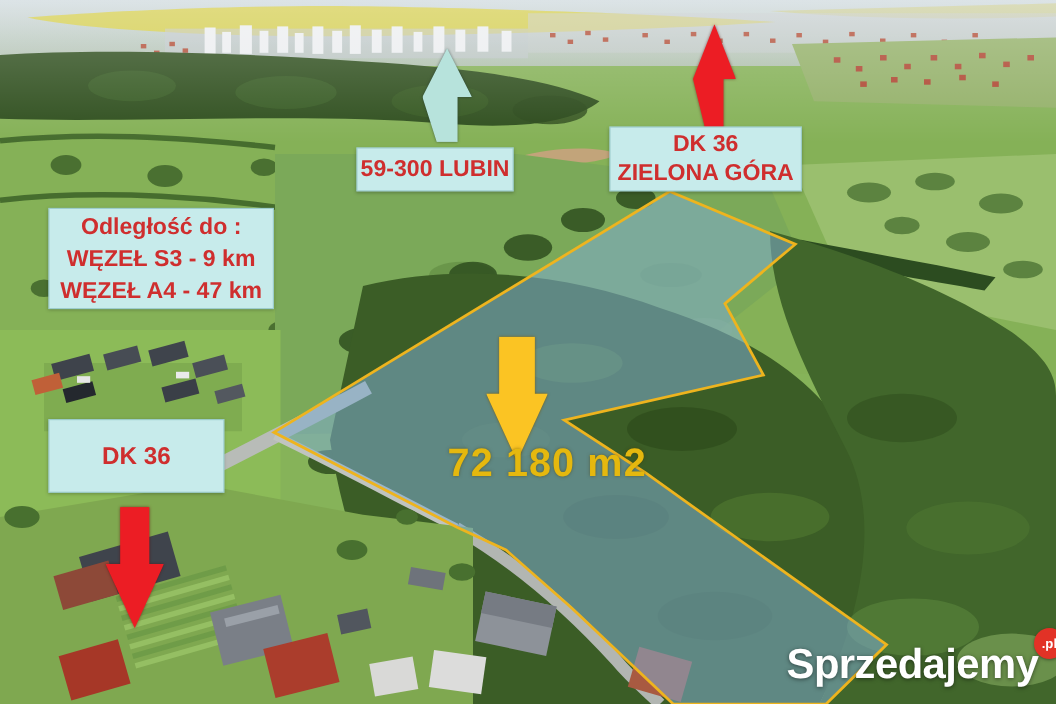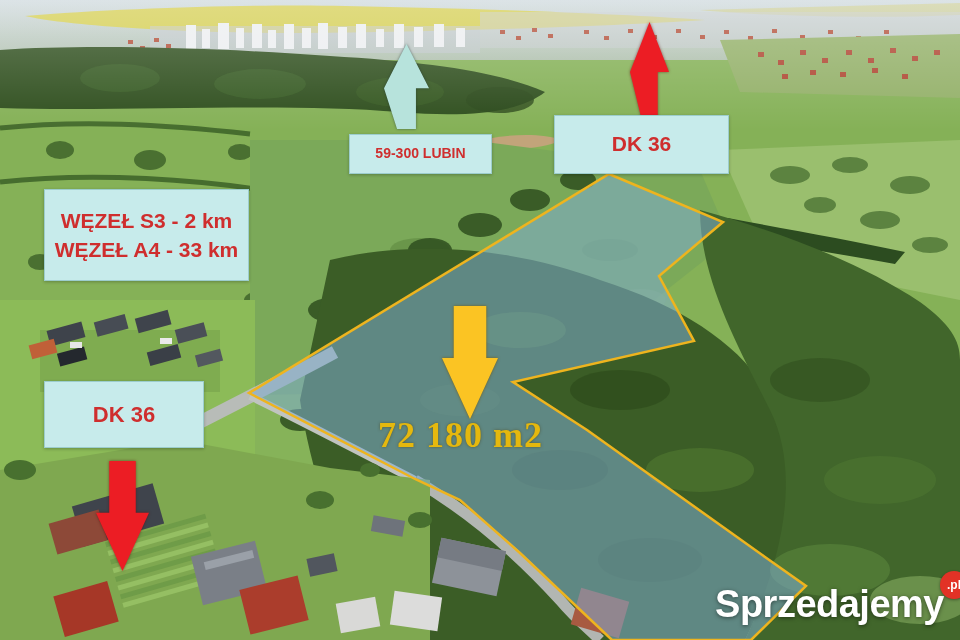--- a/index.html
+++ b/index.html
@@ -14,45 +14,44 @@
   .note-box{
     position:absolute;
     background:var(--label-box-bg,#c7ebeb);
     border:1px solid rgba(120,180,180,.55);
     box-shadow:0 1px 3px rgba(0,0,0,.25);
     color:var(--label-text,#cf2e2e);
     font-weight:bold;text-align:center;
     display:flex;flex-direction:column;justify-content:center;
     line-height:1.28;white-space:nowrap;
   }
-  .box-lubin{left:349px;top:134px;width:141px;height:38px;font-size:14px;}
+  .box-lubin{left:324px;top:134px;width:141px;height:38px;font-size:21px;}
   .box-zg{left:554px;top:115px;width:173px;height:57px;font-size:21px;}
   .box-dist{left:44px;top:189px;width:203px;height:90px;font-size:21px;line-height:29px;}
   .box-wroclaw{left:44px;top:381px;width:158px;height:65px;font-size:22px;line-height:30px;}
 
   
   .arrow{position:absolute;}
   .arrow-up{clip-path:polygon(50% 0%,100% 52%,71% 52%,71% 100%,29% 100%,0% 52%);}
   .arrow-down-y{clip-path:polygon(21% 0%,79% 0%,79% 46%,100% 46%,50% 100%,0% 46%,21% 46%);}
   .arrow-down-r{clip-path:polygon(25% 0%,75% 0%,75% 47%,100% 47%,50% 100%,0% 47%,25% 47%);}
   .arrow-wrap{position:absolute;filter:drop-shadow(0 0 1.5px rgba(30,50,50,.6));}
   .cyan-up{left:384px;top:44px;width:45px;height:85px;background:var(--arrow-cyan,#b7e3dc);}
   .red-up{left:630px;top:22px;width:39px;height:96px;background:var(--arrow-red,#ec1d24);}
   .red-down{left:96px;top:461px;width:53px;height:110px;background:var(--arrow-red,#ec1d24);}
   .yellow-down{left:442px;top:306px;width:56px;height:113px;background:var(--arrow-yellow,#fbc423);}
   .wrap-yellow{filter:drop-shadow(0 0 1.5px rgba(120,85,0,.8));}
   .wrap-red{filter:drop-shadow(0 0 1.5px rgba(90,10,10,.6));}
 
   
   .area-label{
-    position:absolute;left:378px;top:414px;width:210px;
-    font-size:36px;font-weight:bold;text-align:left;letter-spacing:1px;
+    position:absolute;left:378px;top:400px;width:210px;
+    font-size:36px;font-weight:bold;text-align:right;letter-spacing:1px;
     color:var(--area-text,#e3b60f);
     text-shadow:0 0 3px rgba(70,55,0,.55);
-    font-family:Liberation Serif, serif;
   }
 
   
   .watermark{position:absolute;right:16px;bottom:14px;}
   .wm-text{
     font-size:38px;font-weight:bold;color:#ffffff;letter-spacing:-0.5px;
     text-shadow:0 1px 4px rgba(0,0,0,.5);
   }
   .wm-badge{
     position:absolute;top:-12px;right:-24px;
@@ -299,25 +298,27 @@
   </div>
   <div class="note-box box-lubin">
     <span>59-300 LUBIN</span>
   </div>
 
   <div class="arrow-wrap wrap-red" style="left:630px;top:22px;">
     <div class="arrow arrow-up red-up" style="left:0;top:0;"></div>
   </div>
   <div class="note-box box-zg">
     <span>DK 36</span>
+    <span>ZIELONA GÓRA</span>
   </div>
 
   <div class="note-box box-dist">
-    <span>WĘZEŁ S3 - 2 km</span>
-    <span>WĘZEŁ A4 - 33 km</span>
+    <span>Odległość do :</span>
+    <span>WĘZEŁ S3 - 9 km</span>
+    <span>WĘZEŁ A4 - 47 km</span>
   </div>
 
   <div class="note-box box-wroclaw">
     <span>DK 36</span>
   </div>
   <div class="arrow-wrap wrap-red" style="left:96px;top:461px;">
     <div class="arrow arrow-down-r red-down" style="left:0;top:0;"></div>
   </div>
 
   <div class="arrow-wrap wrap-yellow" style="left:442px;top:306px;">

